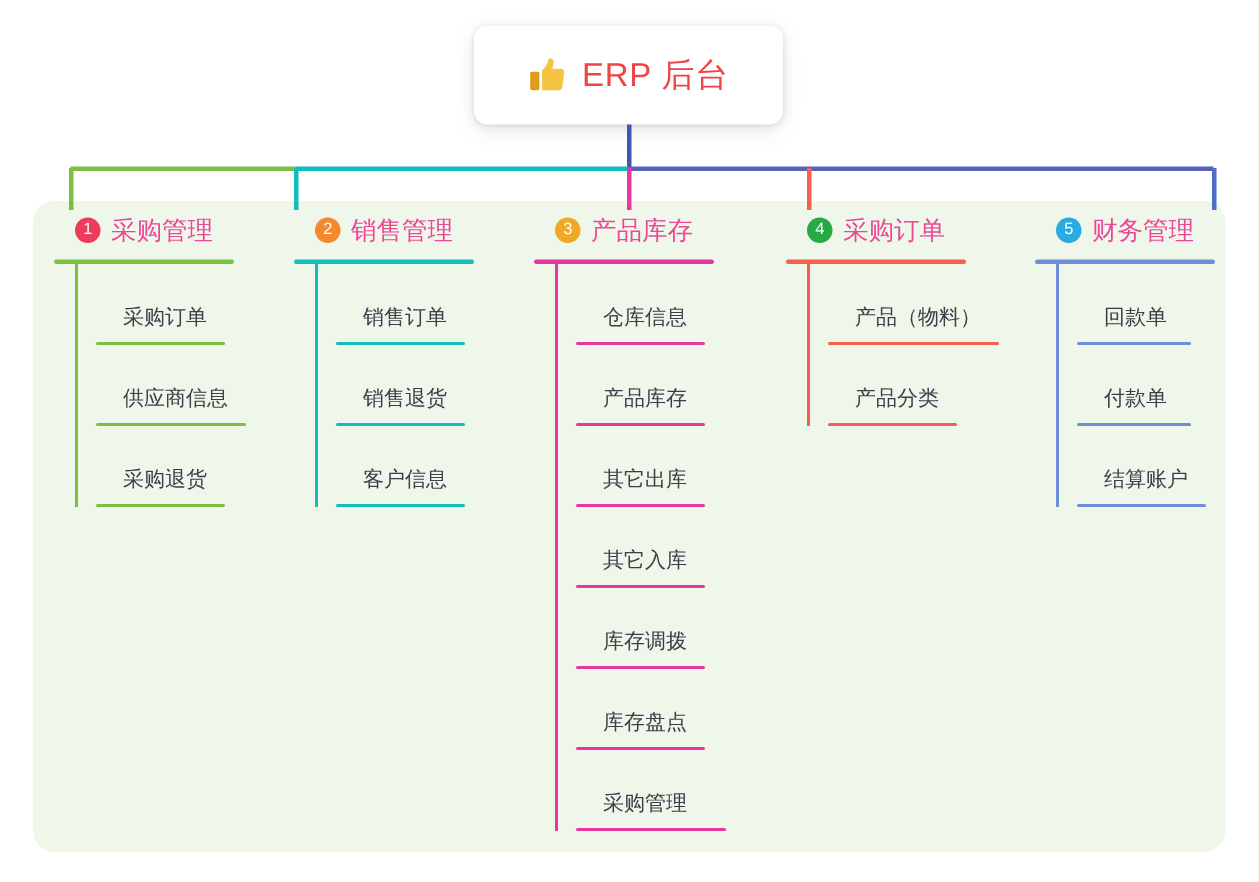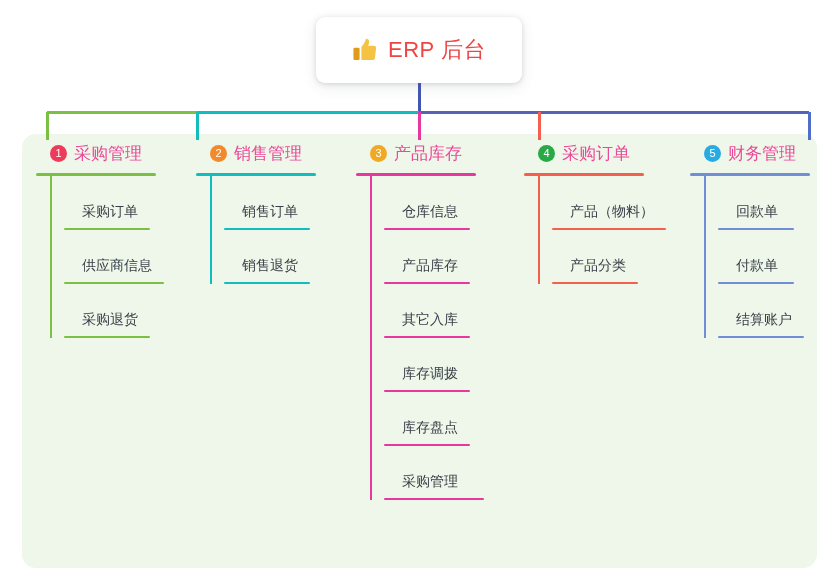--- a/index.html
+++ b/index.html
@@ -198,39 +198,47 @@
         <div class="col-body">
           <div class="spine" style="background: rgb(18, 189, 189);"></div>
           <div class="leaf">
             <span class="leaf-label">销售订单</span>
             <div class="leaf-rule" style="background: rgb(18, 189, 189); width: 86px;"></div>
           </div>
           <div class="leaf">
             <span class="leaf-label">销售退货</span>
             <div class="leaf-rule" style="background: rgb(18, 189, 189); width: 86px;"></div>
           </div>
+          <div class="leaf">
+            <span class="leaf-label">客户信息</span>
+            <div class="leaf-rule" style="background: rgb(18, 189, 189); width: 86px;"></div>
+          </div>
         </div>
       </div>
       <div class="column" style="left: 356px; width: 160px;">
         <div class="col-header">
           <span class="badge" style="background: rgb(240, 169, 37);">3</span>
           <span class="col-title">产品库存</span>
         </div>
         <div class="col-rule" style="background: rgb(232, 56, 159); width: 120px; margin-left: 0px;"></div>
         <div class="col-body">
           <div class="spine" style="background: rgb(232, 56, 159);"></div>
           <div class="leaf">
             <span class="leaf-label">仓库信息</span>
             <div class="leaf-rule" style="background: rgb(232, 56, 159); width: 86px;"></div>
           </div>
           <div class="leaf">
             <span class="leaf-label">产品库存</span>
             <div class="leaf-rule" style="background: rgb(232, 56, 159); width: 86px;"></div>
           </div>
           <div class="leaf">
+            <span class="leaf-label">其它出库</span>
+            <div class="leaf-rule" style="background: rgb(232, 56, 159); width: 86px;"></div>
+          </div>
+          <div class="leaf">
             <span class="leaf-label">其它入库</span>
             <div class="leaf-rule" style="background: rgb(232, 56, 159); width: 86px;"></div>
           </div>
           <div class="leaf">
             <span class="leaf-label">库存调拨</span>
             <div class="leaf-rule" style="background: rgb(232, 56, 159); width: 86px;"></div>
           </div>
           <div class="leaf">
             <span class="leaf-label">库存盘点</span>
             <div class="leaf-rule" style="background: rgb(232, 56, 159); width: 86px;"></div>

